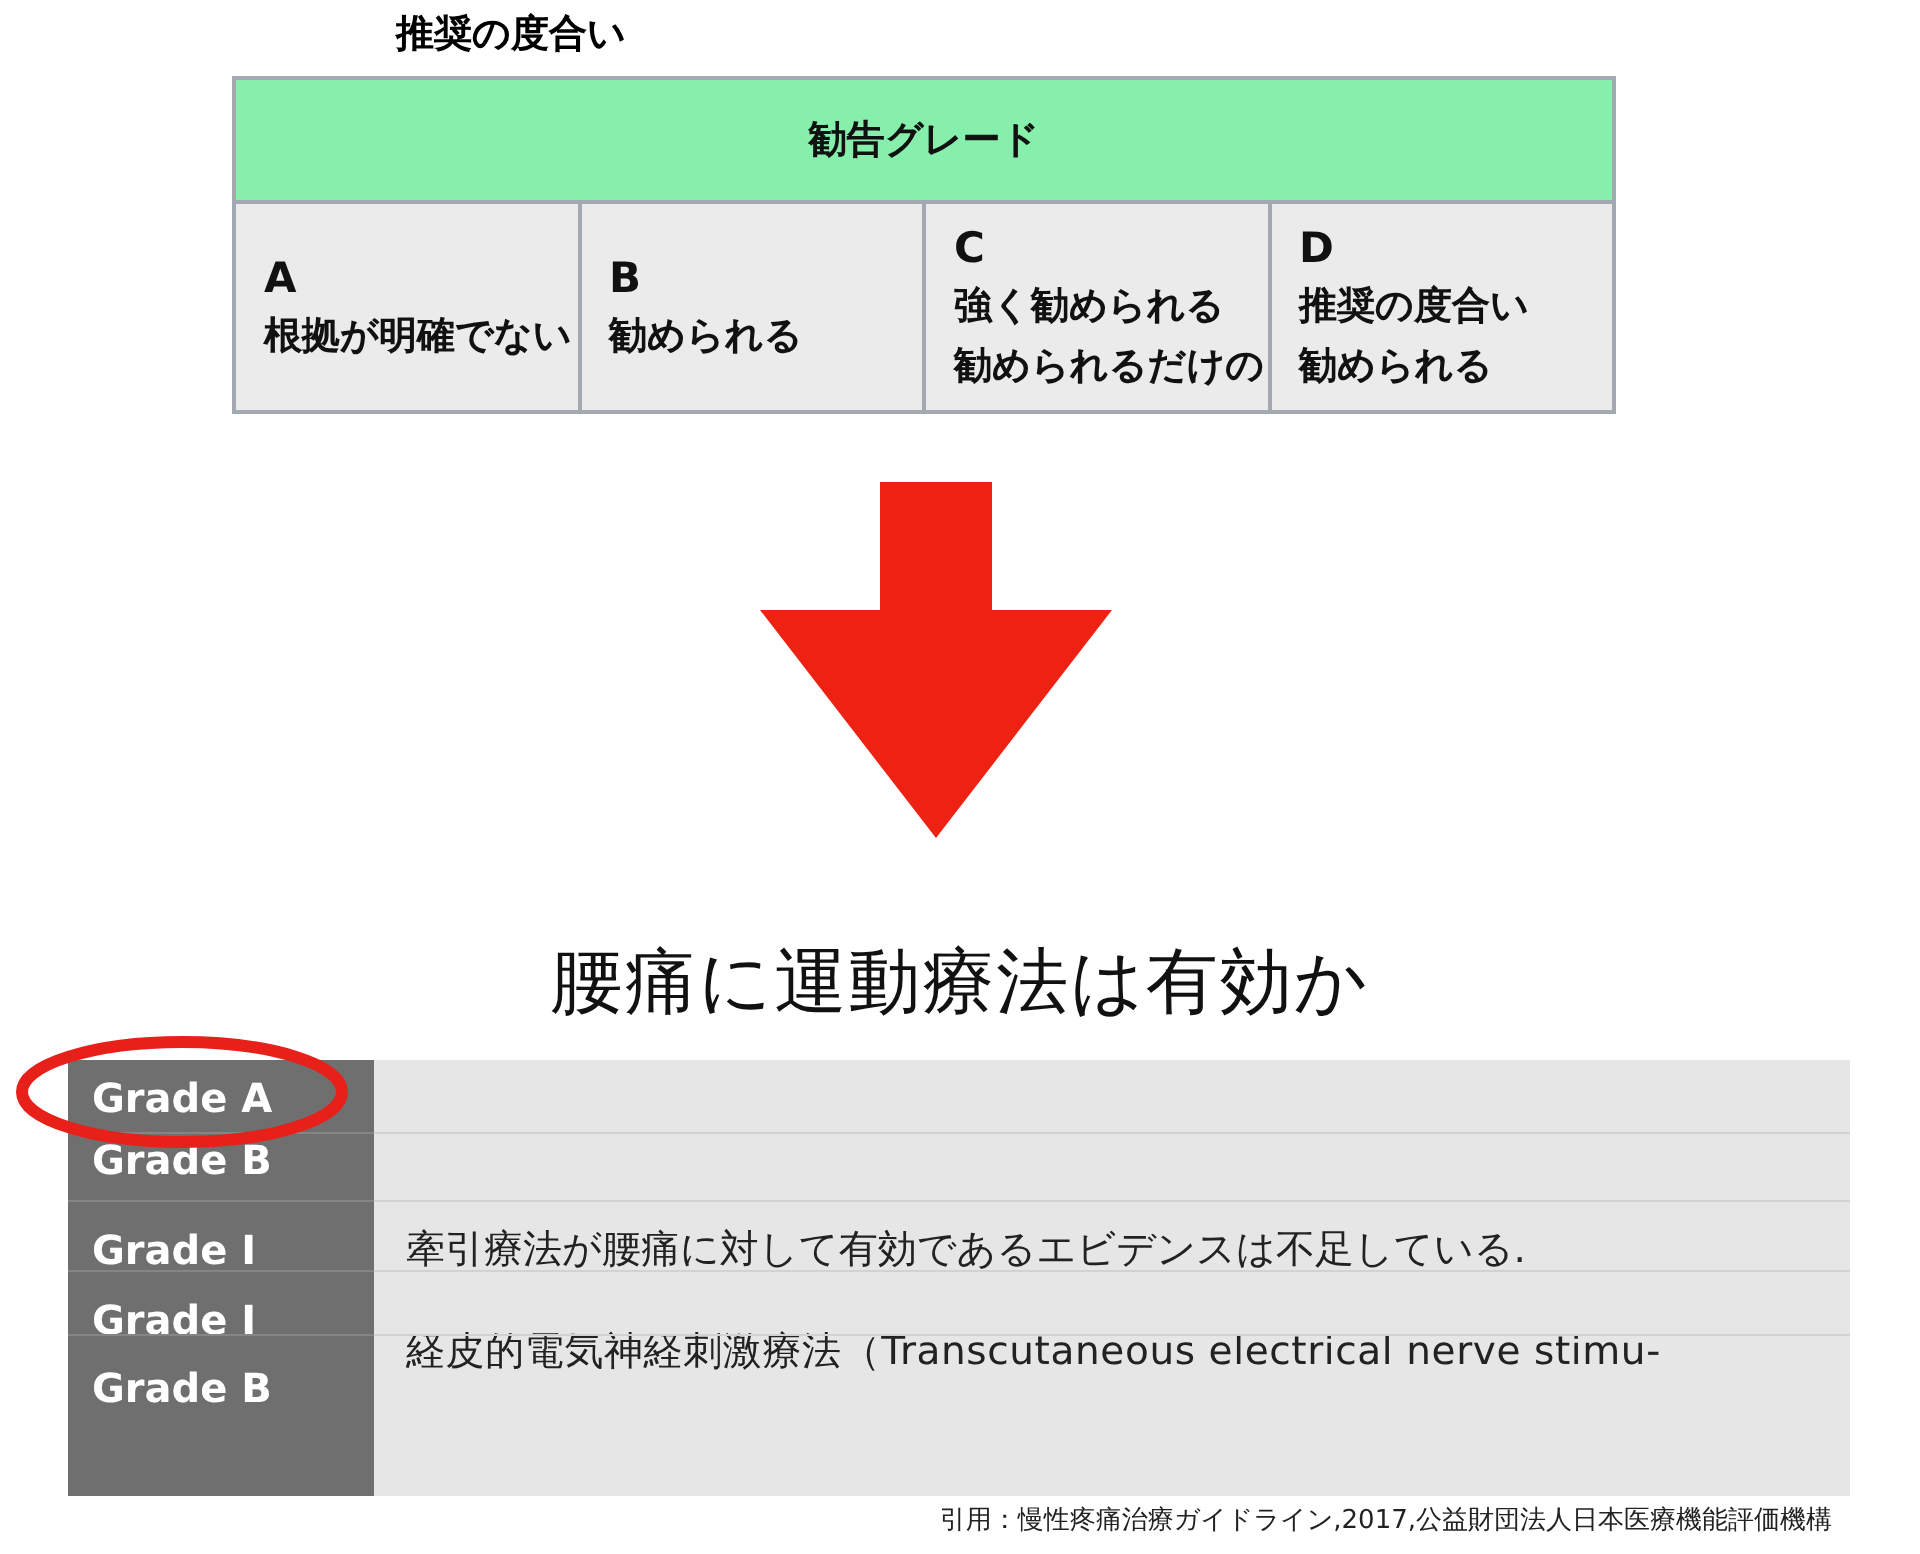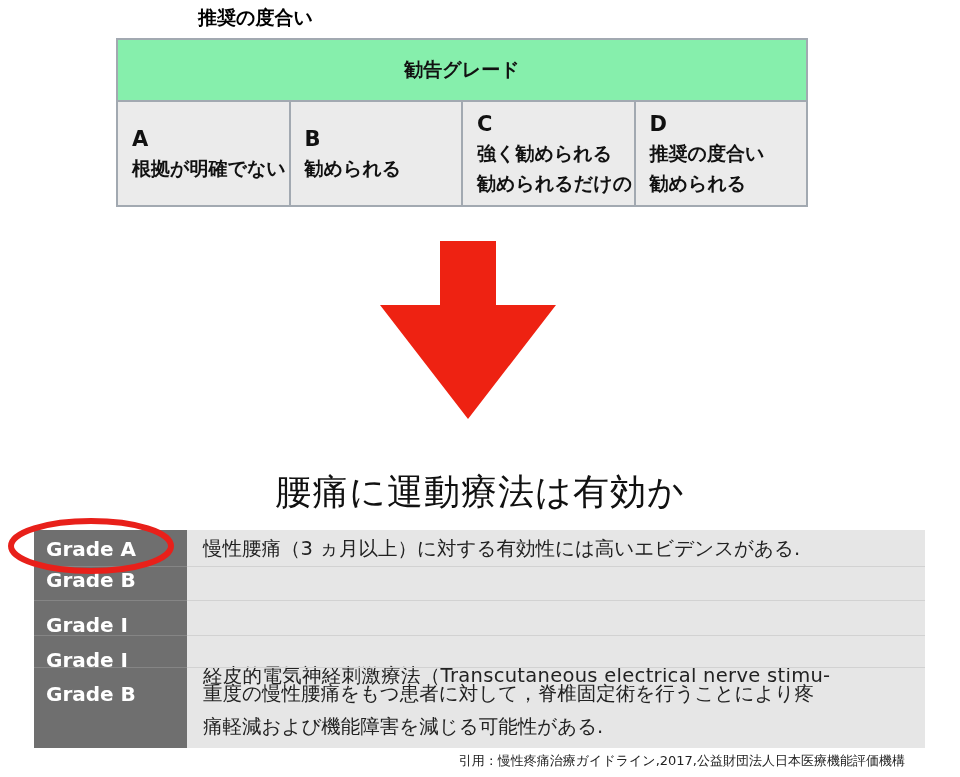--- a/index.html
+++ b/index.html
@@ -61,21 +61,21 @@
     .sep {
       position: absolute; left: 0; width: 891px; height: 1px; background: #d2d2d2;
     }
     .sep.dark { width: 153px; background: #858585; }
 
     .highlight-ellipse {
       position: absolute; left: 8px; top: 518px; width: 166px; height: 56px;
     }
 
     .citation {
-      position: absolute; right: 55px; top: 752px; font-size: 13px; color: #222;
+      position: absolute; right: 44px; top: 752px; font-size: 13px; color: #222;
       white-space: nowrap; line-height: 18px;
     }
   </style>
 </head>
 <body>
 
 <div class="rec-title">推奨の度合い</div>
 
 <table class="rec-table">
   <tbody>
@@ -109,50 +109,46 @@
   <polygon points="62,0 118,0 118,64 178,64 90,178 2,64 62,64" fill="#ee2212"></polygon>
 </svg>
 
 <div class="main-title">腰痛に運動療法は有効か</div>
 
 <div class="grade-table">
   <div class="grade-col"></div>
 
   <div class="grade-row" style="top:2px;">
     <div class="label">Grade A</div>
-    <div class="text">慢性腰痛（3 ヵ月以上）に対する有効性には高いエビデンスがある.</div>
   </div>
   <div class="sep" style="top:36px;"></div>
   <div class="sep dark" style="top:36px;"></div>
 
   <div class="grade-row" style="top:33px;">
     <div class="label">Grade B</div>
   </div>
   <div class="sep" style="top:70px;"></div>
   <div class="sep dark" style="top:70px;"></div>
 
   <div class="grade-row" style="top:78px;">
     <div class="label">Grade Ⅰ</div>
+    <div class="text">牽引療法が腰痛に対して有効であるエビデンスは不足している.</div>
   </div>
   <div class="sep" style="top:105px;"></div>
   <div class="sep dark" style="top:105px;"></div>
 
   <div class="grade-row" style="top:113px;">
     <div class="label">Grade Ⅰ</div>
     <div class="text" style="letter-spacing:0.3px;margin-top:16px;">経皮的電気神経刺激療法（Transcutaneous electrical nerve stimu-</div>
   </div>
   <div class="sep" style="top:137px;"></div>
   <div class="sep dark" style="top:137px;"></div>
 
   <div class="grade-row" style="top:147px;">
     <div class="label">Grade B</div>
-    <div class="text" style="line-height:33px;">
-      <div>重度の慢性腰痛をもつ患者に対して，脊椎固定術を行うことにより疼</div>
-      <div>痛軽減および機能障害を減じる可能性がある.</div>
-    </div>
   </div>
 </div>
 
 <svg class="highlight-ellipse" viewBox="0 0 166 56">
   <ellipse cx="83" cy="28" rx="80" ry="25" fill="none" stroke="#e8201a" stroke-width="6"></ellipse>
 </svg>
 
 <div class="citation">引用：慢性疼痛治療ガイドライン,2017,公益財団法人日本医療機能評価機構</div>
 
 </body></html>

